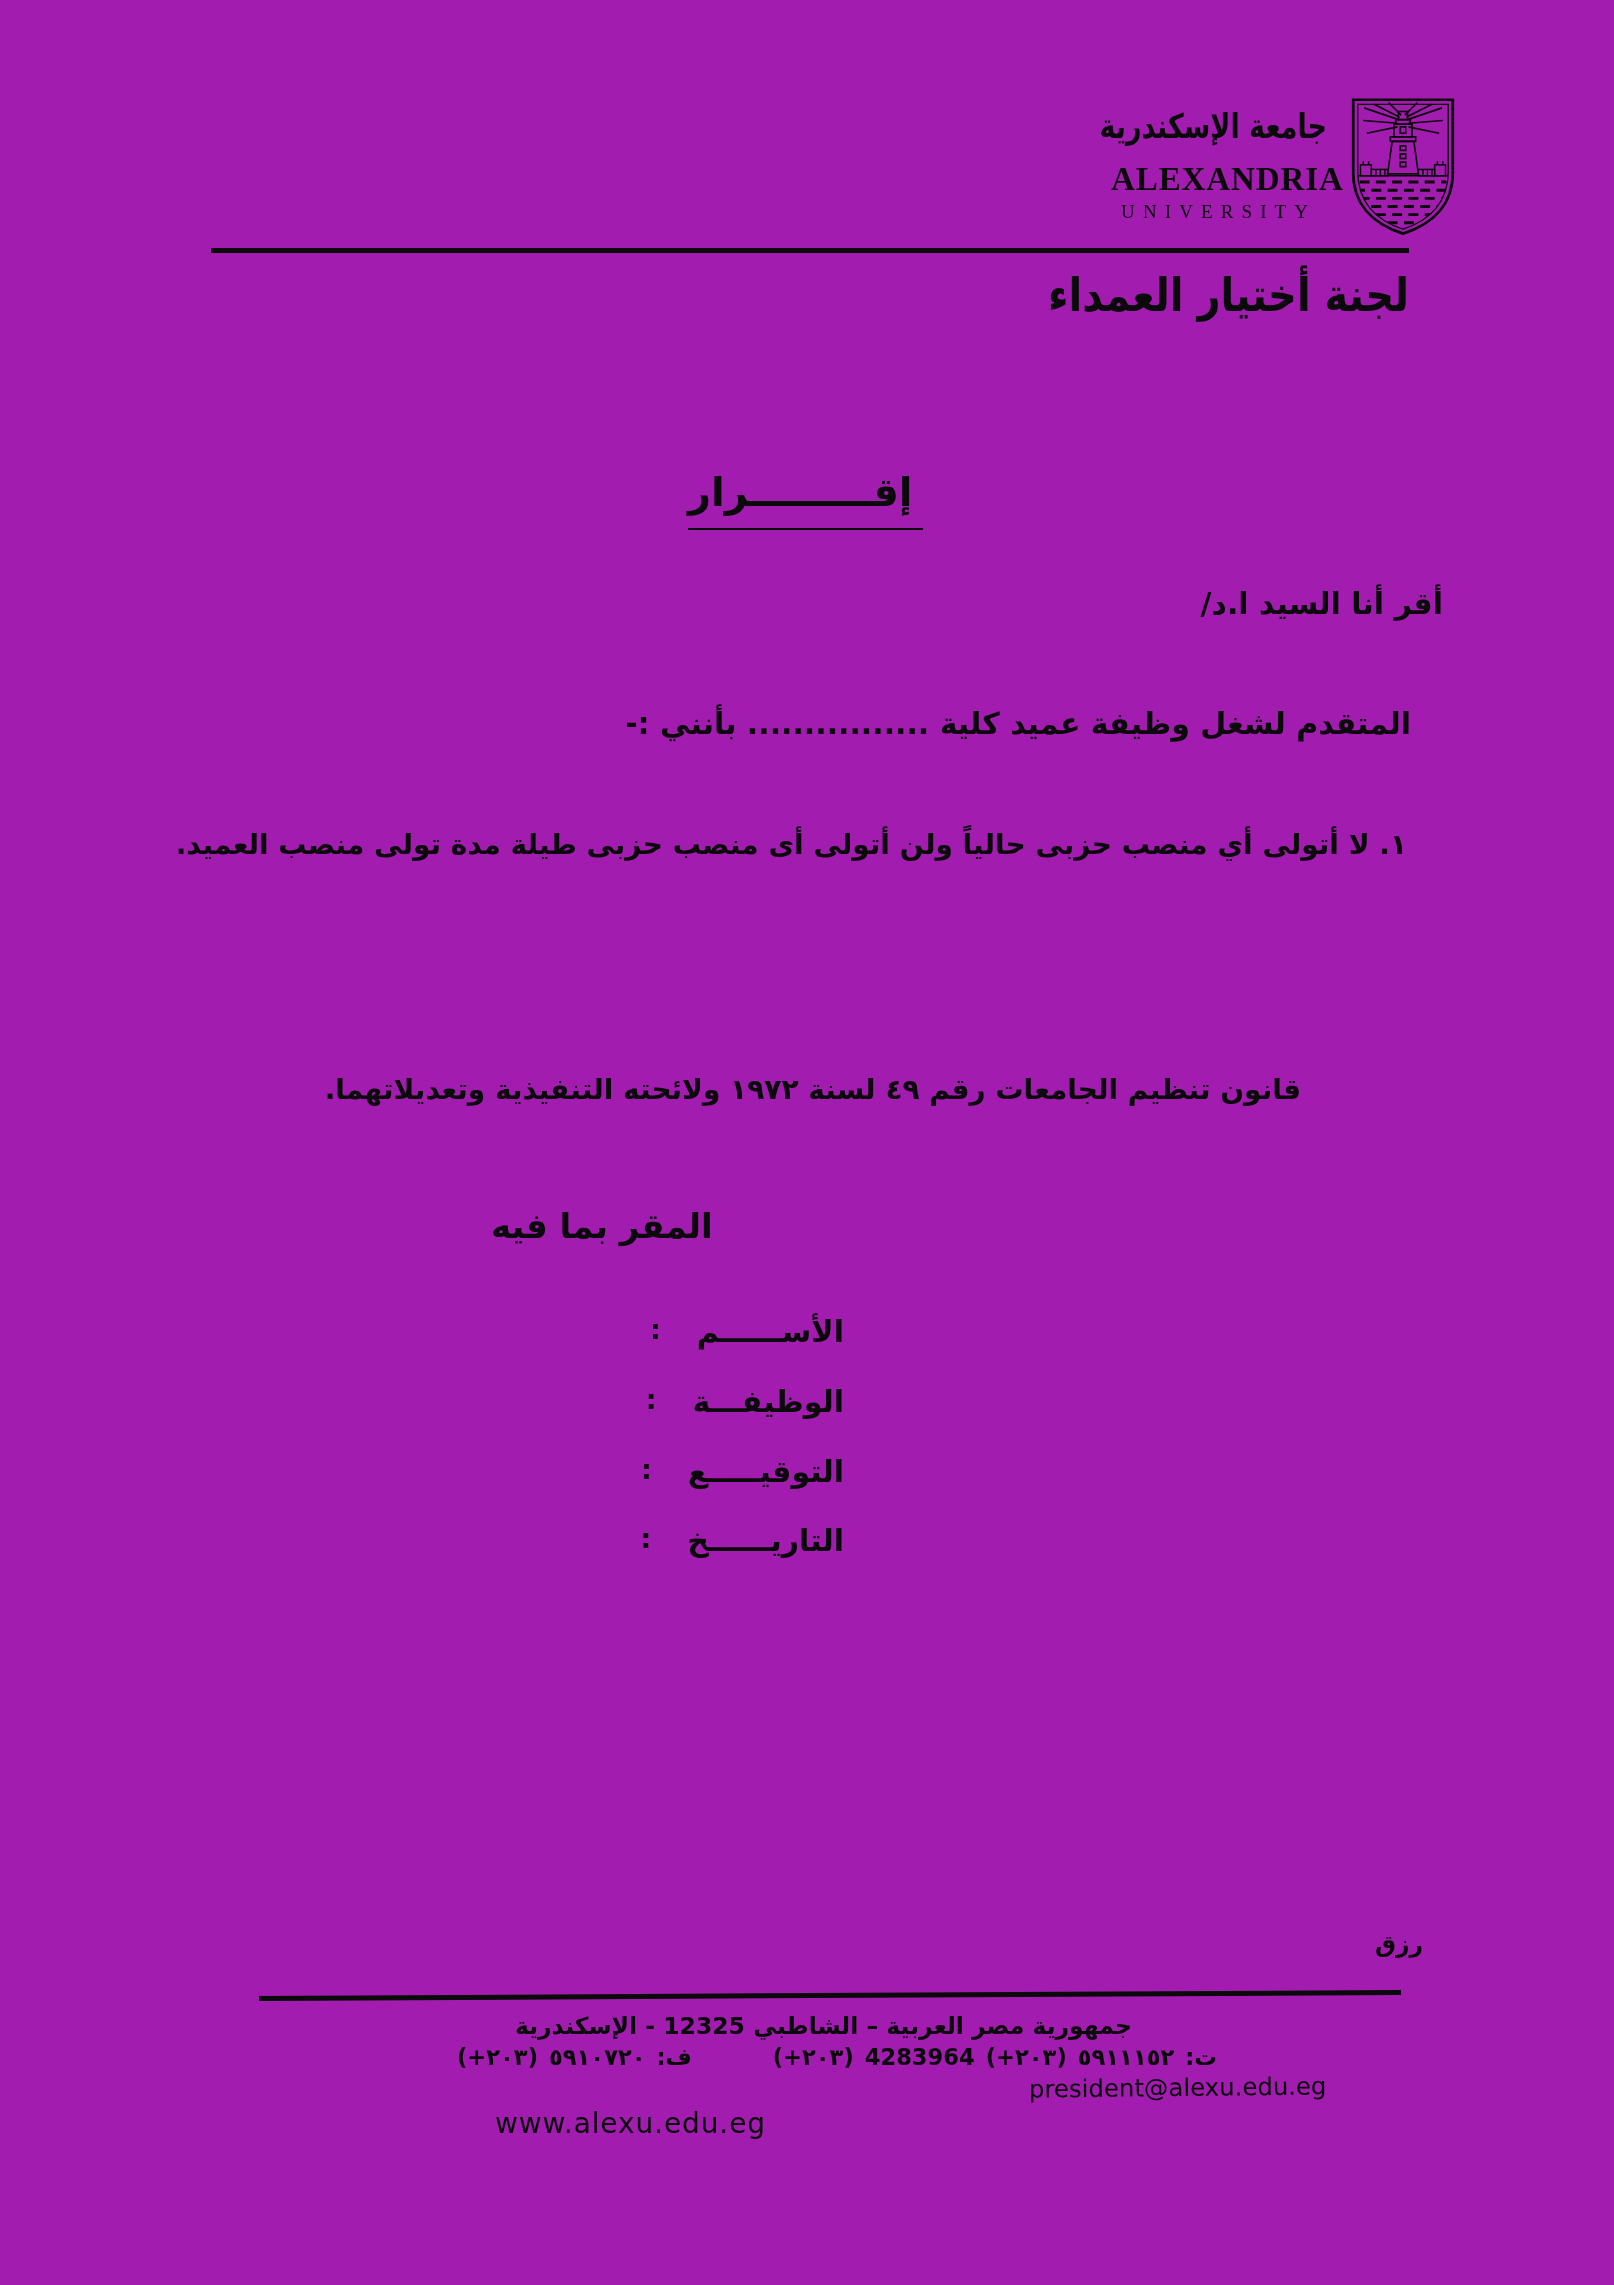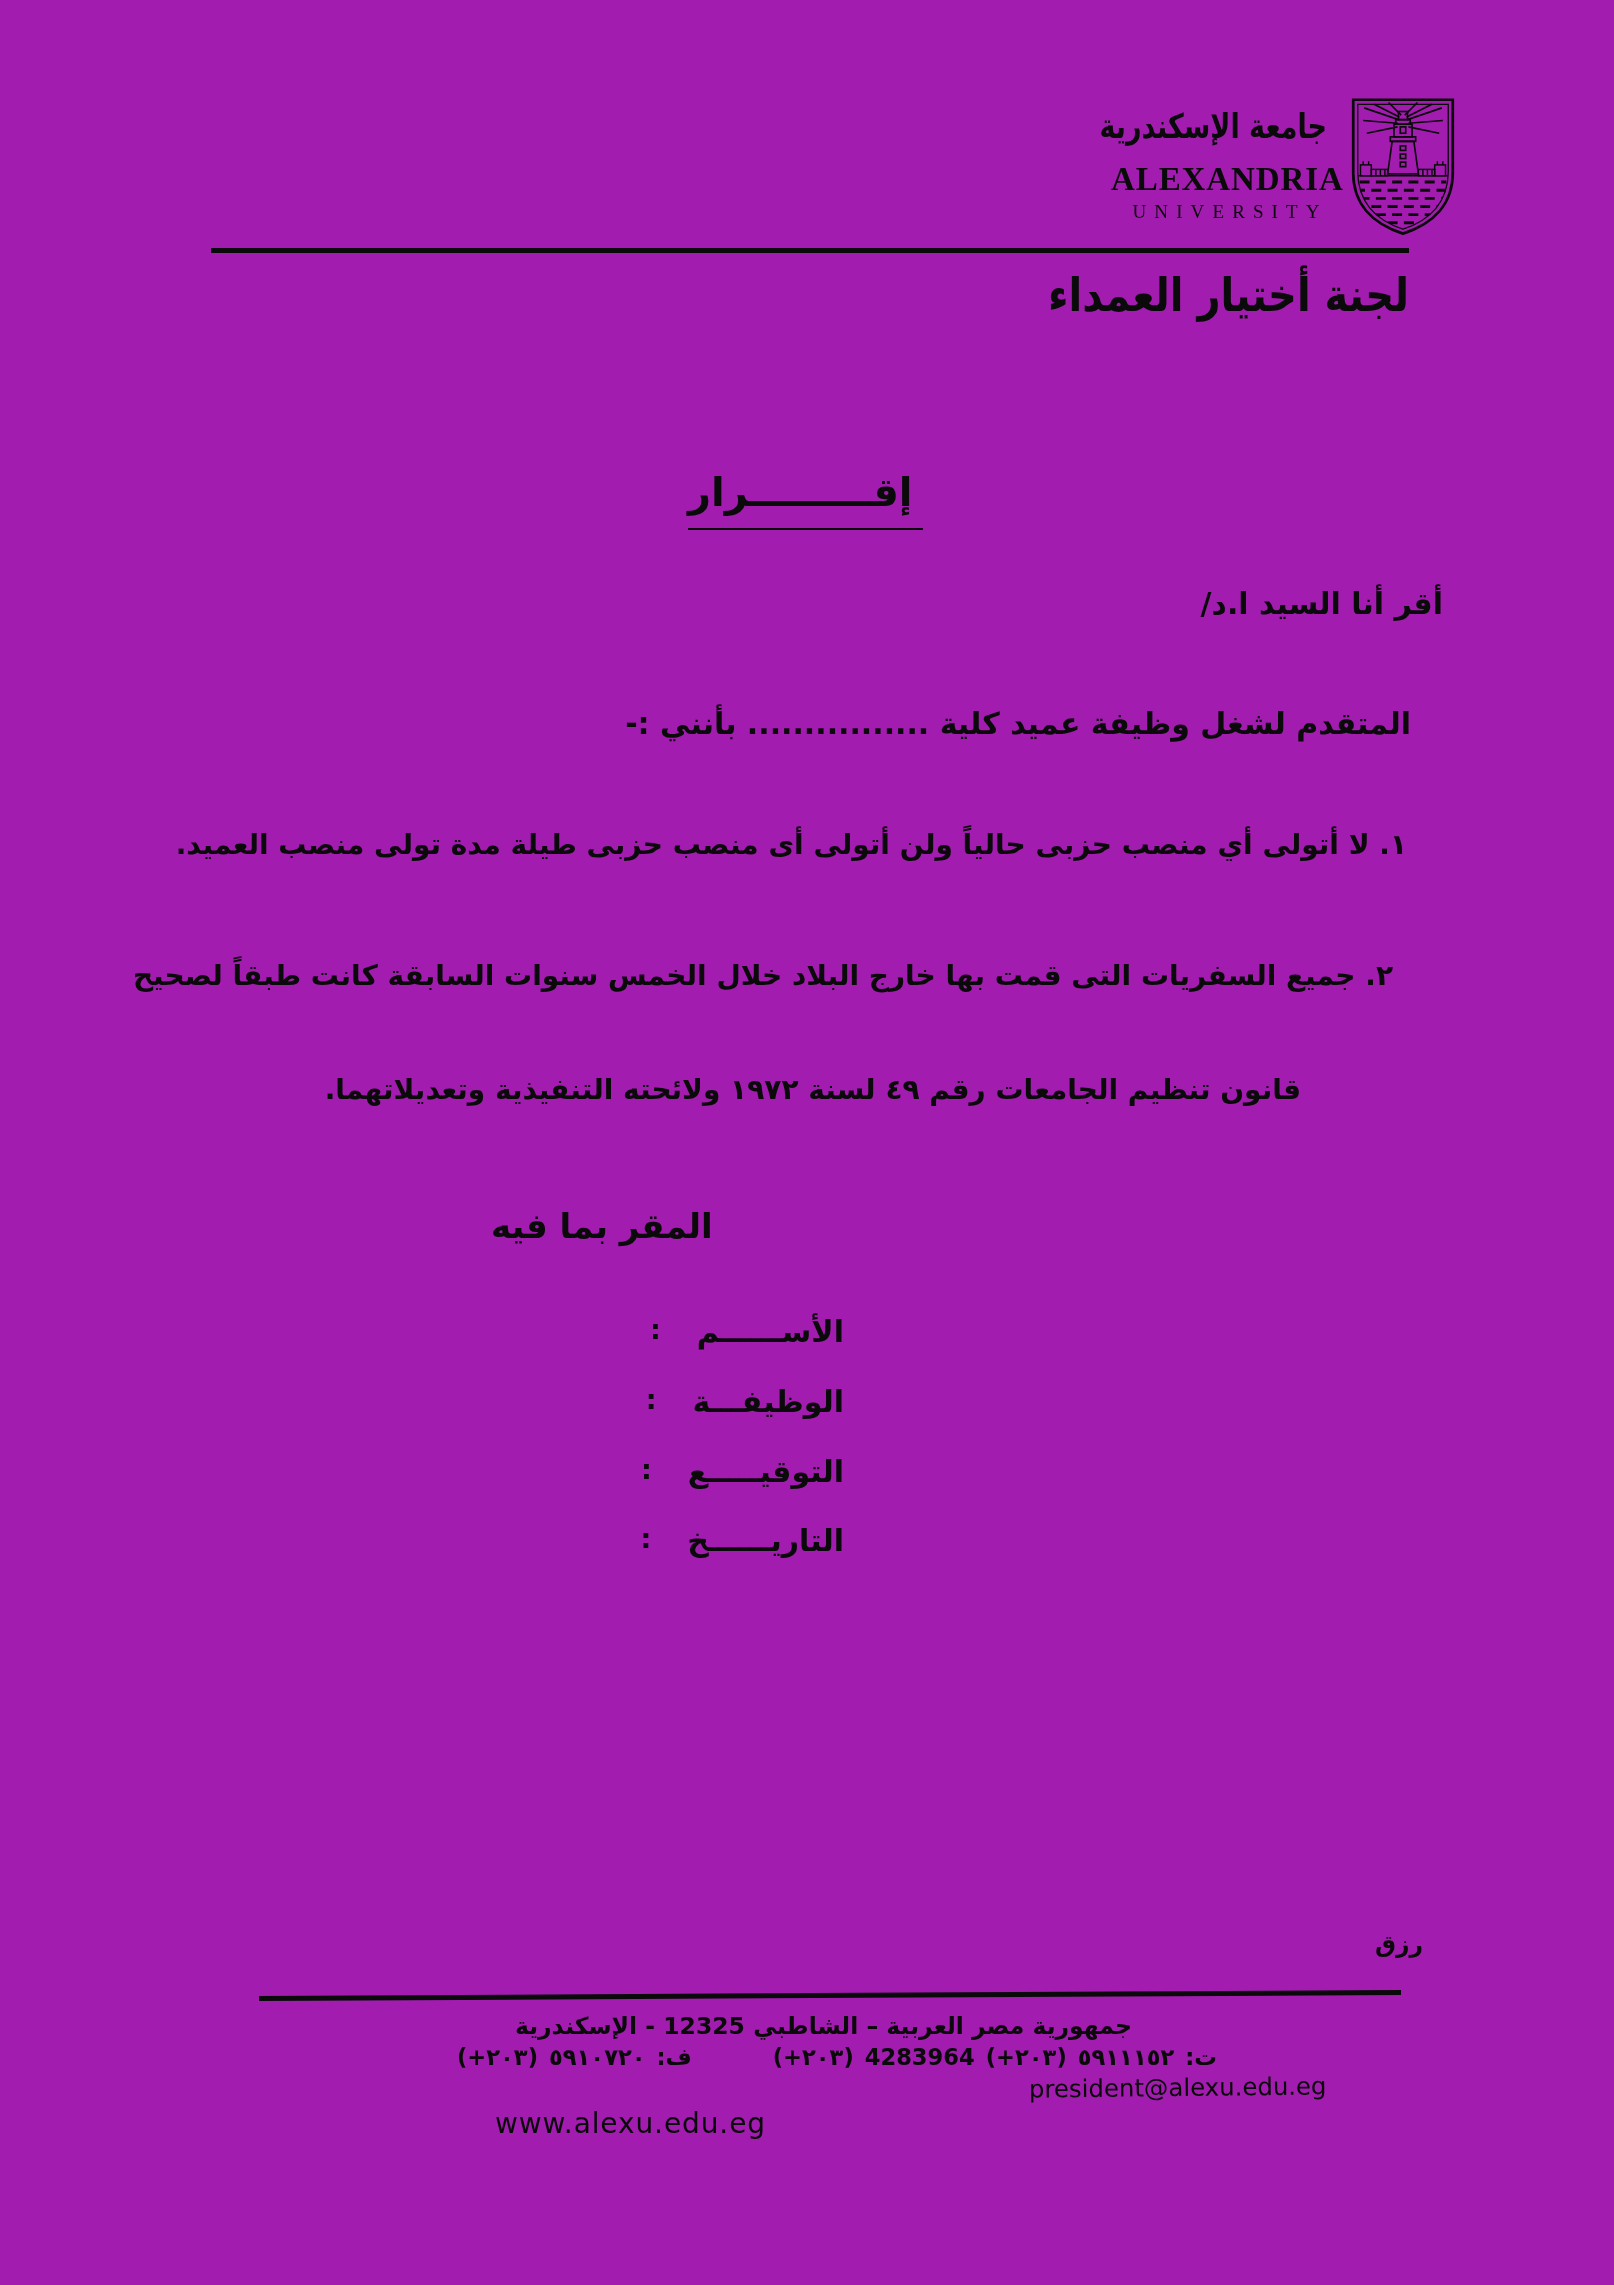--- a/index.html
+++ b/index.html
@@ -19,21 +19,21 @@
     unicode-bidi: embed;
     font-weight: bold;
     white-space: nowrap;
     color: #0a0a0a;
     font-family: "DejaVu Sans", sans-serif;
   }
   
   .logo-ar      { top: 107px;  right: 288px; font-size: 27px; letter-spacing: 0px; transform: scaleY(1.25); transform-origin: top right; }
   .logo-en1     { top: 161px;  left: 1111px; width: 228px; text-align: center;
                   font-family: "Liberation Serif", serif; font-weight: bold; font-size: 33px; letter-spacing: 0.9px; }
-  .logo-en2     { top: 201px;  left: 1113px; width: 226px; text-align: center;
+  .logo-en2     { top: 201px;  left: 1113px; width: 226px; 
                   font-family: "Liberation Serif", serif; font-weight: normal; font-size: 19px; letter-spacing: 8.1px; text-indent: 8.1px; }
   .shield       { top: 96px;  left: 1346px; }
   .rule-top     { top: 248px;  left: 211px;  width: 1198px; height: 4.5px; background: #0a0a0a; }
   .committee    { top: 268px;  right: 206px; font-size: 40px; transform: scaleY(1.15); transform-origin: top right; }
   
   .doc-title    { top: 469px;  left: 688px;  width: 235px; text-align: left; font-size: 40px;
                   border-bottom: 2.7px solid #0a0a0a; padding-bottom: 12.7px; }
   .intro-line   { top: 586px;  right: 172px; font-size: 30px; }
   .applicant    { top: 706px;  right: 204px; font-size: 30px; }
   .item-1       { top: 828px;  right: 208px; font-size: 28px; }
@@ -138,24 +138,20 @@
 
   <div class="abs ar intro-line">أقر أنا السيد ا.د/</div>
 
   <div class="abs ar applicant">المتقدم لشغل وظيفة عميد كلية  ................    بأنني :-</div>
 
   <div class="abs ar item-1">
     <span class="num">١.</span>
     <span>لا أتولى أي منصب حزبى حالياً ولن أتولى أى منصب حزبى طيلة مدة تولى منصب العميد.</span>
   </div>
 
-  <div class="abs ar item-2a">
-    <span class="num">٢.</span>
-    <span>جميع السفريات التى قمت بها خارج البلاد خلال الخمس سنوات السابقة كانت طبقاً لصحيح</span>
-  </div>
 
   <div class="abs ar item-2b">قانون تنظيم الجامعات رقم ٤٩ لسنة ١٩٧٢ ولائحته التنفيذية وتعديلاتهما.</div>
 
   <div class="abs ar declarer">المقر بما فيه</div>
 
   <div class="abs ar field-row row-1">
     <span class="f-label">الأســــــم</span>
     <span class="f-colon">:</span>
   </div>
   <div class="abs ar field-row row-2">

